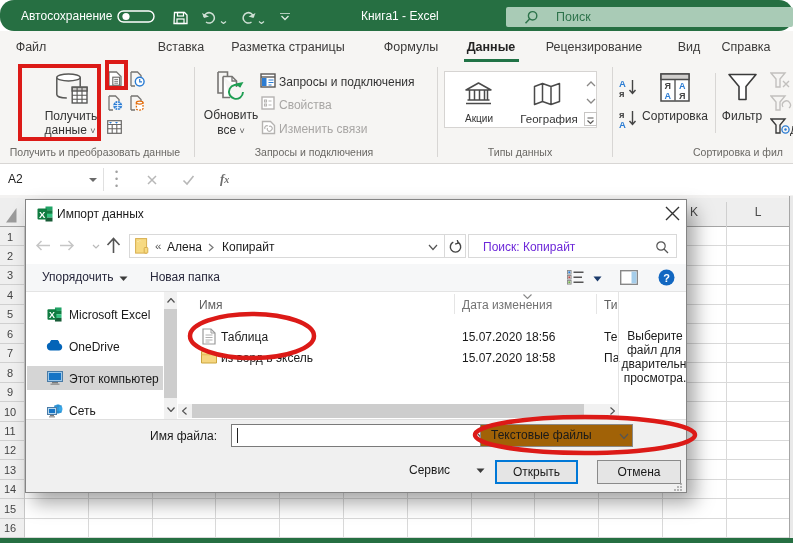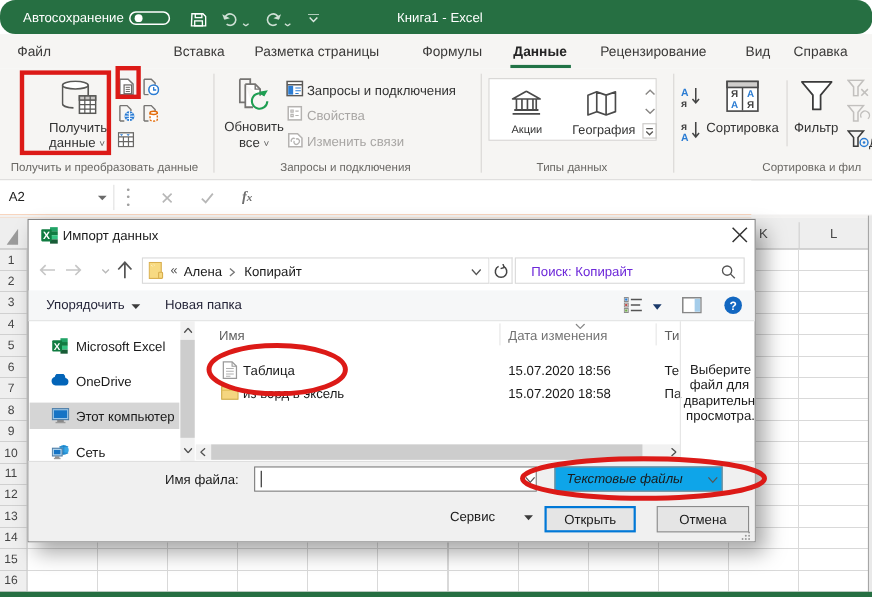--- a/index.html
+++ b/index.html
@@ -55,20 +55,27 @@
   </svg>
   <svg class="ab" style="left:239px;top:11px;" width="26" height="13" viewBox="0 0 26 13">
     <path d="M14.5 6 a5.2 5.2 0 1 0 -2 5" fill="none" stroke="#cfe0d5" stroke-width="1.5"></path>
     <path d="M16.5 2 L14.5 7 L9.5 5.5 Z" fill="#cfe0d5"></path>
     <path d="M20 10.5 l2.5 2 l2.5 -2" fill="none" stroke="#cfe0d5" stroke-width="1.2"></path>
   </svg>
   <svg class="ab" style="left:278px;top:13px;" width="14" height="8" viewBox="0 0 14 8">
     <path d="M2 0 h10 M3.5 3 l3.5 3.5 L10.5 3" fill="none" stroke="#dfeae3" stroke-width="1.3"></path>
   </svg>
   <div class="ab" style="left:361px;top:9px;font-size:12px;">Книга1  -  Excel</div>
+  <div class="ab" id="search">
+    <svg class="ab" style="left:18px;top:3px;" width="15" height="15" viewBox="0 0 15 15">
+      <circle cx="8.6" cy="5.8" r="4.2" fill="none" stroke="#2d734b" stroke-width="1.4"></circle>
+      <path d="M5.5 9 L1.5 13.3" stroke="#2d734b" stroke-width="1.5"></path>
+    </svg>
+    <div class="ab" style="left:50px;top:3px;font-size:12.5px;color:#2d734b;">Поиск</div>
+  </div>
 </div>
 <div class="ab" id="tabs">
   <div class="tab ctr" style="left:31px;">Файл</div>
   <div class="tab ctr" style="left:88px;margin-top:36px;">Главная</div>
   <div class="tab ctr" style="left:181px;">Вставка</div>
   <div class="tab ctr" style="left:288px;">Разметка страницы</div>
   <div class="tab ctr" style="left:411px;">Формулы</div>
   <div class="tab ctr" style="left:491px;font-weight:bold;color:#242424;">Данные</div>
   <div class="tab ctr" style="left:594px;">Рецензирование</div>
   <div class="tab ctr" style="left:689px;">Вид</div>
@@ -443,21 +450,21 @@
   <div class="ab ctr" style="left:629px;top:171px;">просмотра.</div>
 
   <div class="ab" style="left:0;top:219px;width:660px;height:73px;background:#f0f0f0;border-top:1px solid #dfdfdf;box-sizing:border-box;">
     <div class="ab" style="left:124px;top:9px;">Имя файла:</div>
     <div class="ab" style="left:205px;top:4px;width:257px;height:23px;background:#fff;border:1px solid #7a7a7a;box-sizing:border-box;">
       <div class="ab" style="left:5px;top:3px;width:1px;height:15px;background:#222;"></div>
       <svg class="ab" style="left:245px;top:8px;" width="10" height="7" viewBox="0 0 10 7">
             <path d="M1 1 L5 5.5 L9 1" fill="none" stroke="#555" stroke-width="1.2"></path>
           </svg>
     </div>
-    <div class="ab" style="left:478px;top:4px;width:153px;height:23px;background:#0ea5e9;border:1px solid #8a8a8a;box-sizing:border-box;font-style:italic;">
+    <div class="ab" style="left:454px;top:4px;width:153px;height:23px;background:#a16207;border:1px solid #8a8a8a;box-sizing:border-box;">
       <div class="ab" style="left:10px;top:3px;">Текстовые файлы</div>
       <svg class="ab" style="left:138px;top:8px;" width="10" height="7" viewBox="0 0 10 7">
             <path d="M1 1 L5 5.5 L9 1" fill="none" stroke="#555" stroke-width="1.2"></path>
           </svg>
     </div>
     <div class="ab" style="left:383px;top:43px;">Сервис</div>
     <svg class="ab" style="left:450px;top:48px;" width="9" height="6" viewBox="0 0 9 6">
           <path d="M0.5 0.5 L4.5 5 L8.5 0.5 Z" fill="#3b3b3b"></path>
         </svg>
     <div class="ab" style="left:469px;top:40px;width:83px;height:24px;background:#e5e5e5;border:2px solid #0078d7;box-sizing:border-box;text-align:center;line-height:20px;">Открыть</div>

